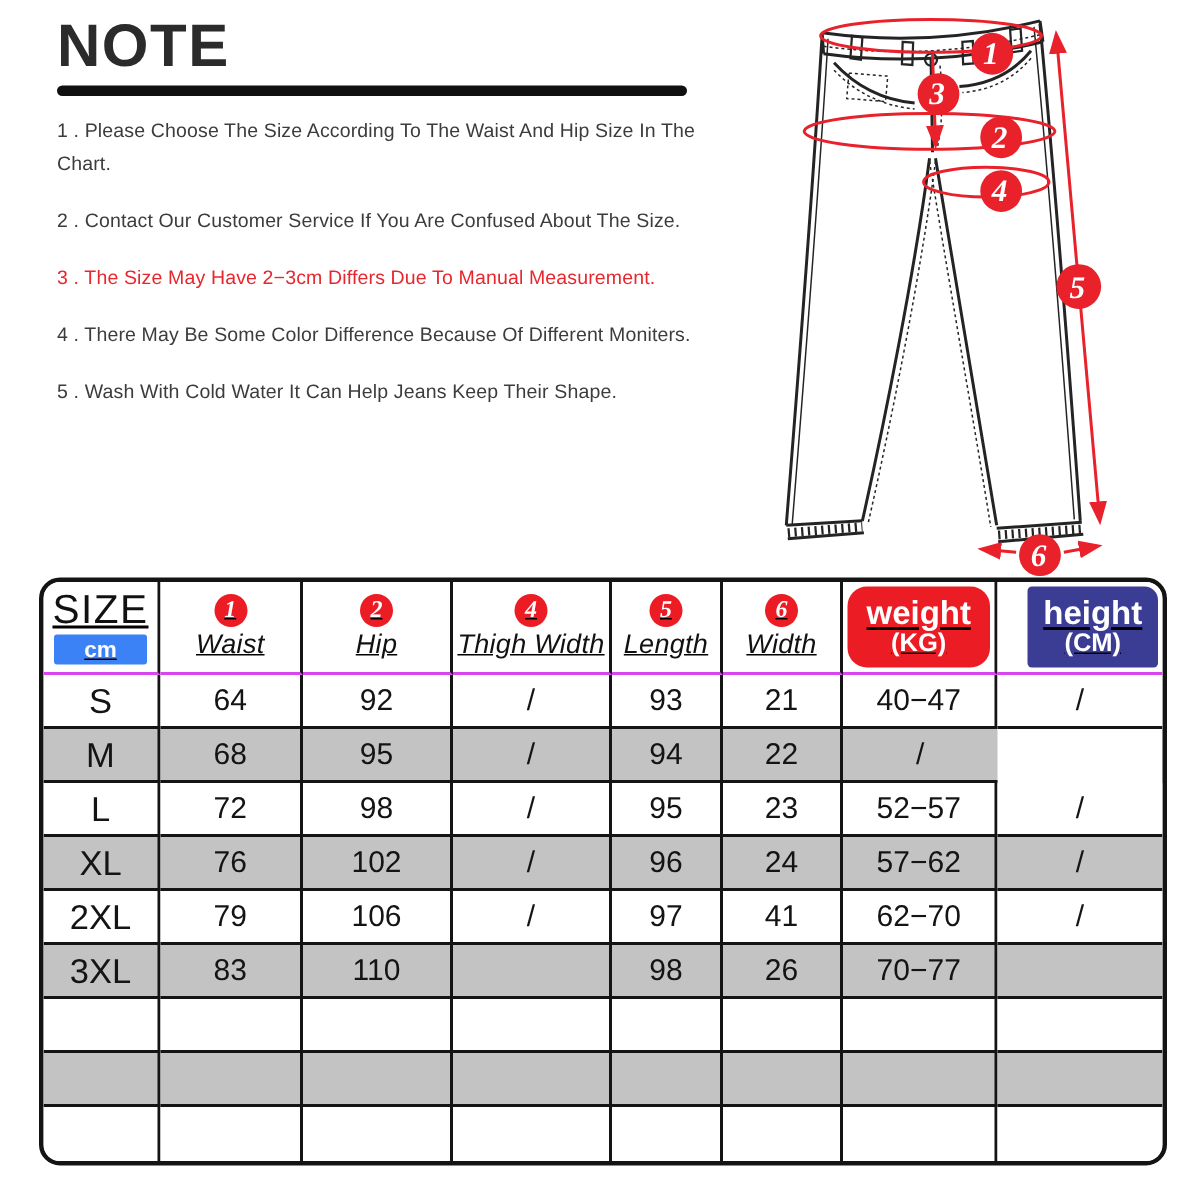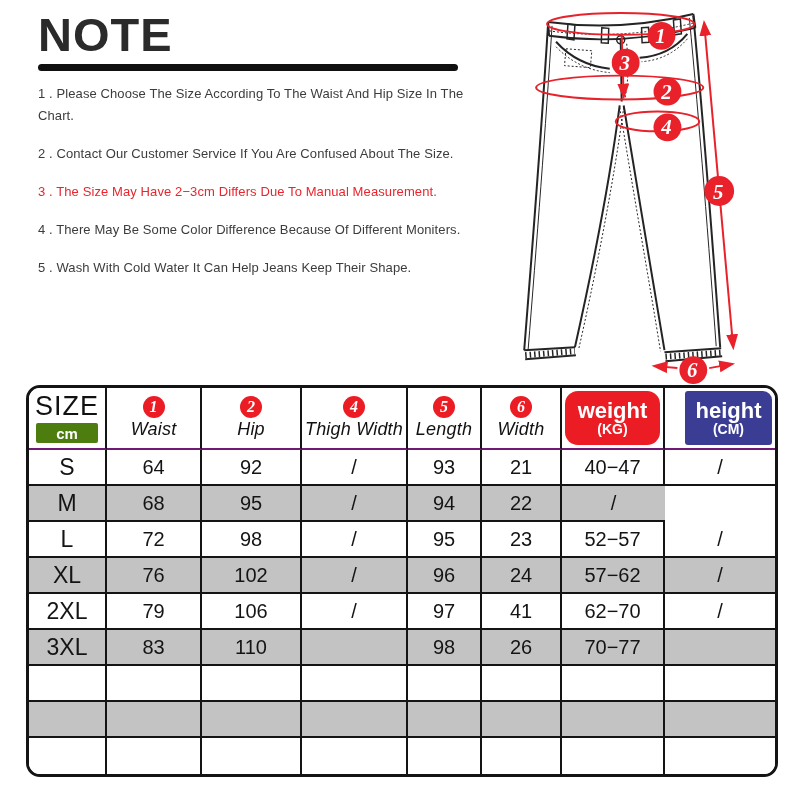--- a/index.html
+++ b/index.html
@@ -1,48 +1,48 @@
 <!DOCTYPE html>
 <html><head>
 <meta charset="utf-8">
 <style>
   html,body{margin:0;padding:0;background:#fff;}
   body{width:799px;height:799px;position:relative;font-family:"Liberation Sans",sans-serif;overflow:hidden;}
 
   
   .note{position:absolute;left:38px;top:10px;width:452px;}
-  .note-title{font-size:47px;font-weight:bold;color:#2b2b2b;letter-spacing:1px;line-height:1.05;margin:0;}
+  .note-title{font-size:40px;font-weight:bold;color:#2b2b2b;letter-spacing:1px;line-height:1.05;margin:0;}
   .note-bar{width:420px;height:7px;background:#101010;border-radius:4px;margin-top:5px;margin-bottom:12px;}
   .note-item{font-size:13px;line-height:22px;color:#3c3c3c;margin-bottom:16px;letter-spacing:0.1px;}
   .note-item.red{color:#e8262d;}
 
   
   .jeans-wrap{position:absolute;left:515px;top:2px;width:285px;height:388px;}
   .jeans-wrap svg{width:100%;height:100%;}
 
   
   .size-table{position:absolute;left:26px;top:385px;width:752px;box-sizing:border-box;
     border:3px solid #141414;border-radius:14px;overflow:hidden;background:#fff;
     --cols:78px 95px 100px 106px 74px 80px 103px 110px;}
   .hrow{display:grid;grid-template-columns:var(--cols);height:62px;}
-  .hcell{border-right:2px solid #141414;border-bottom:2px solid #701a75;display:flex;flex-direction:column;
-    align-items:center;justify-content:center;background:#fff;box-sizing:border-box;}
+  .hcell{border-right:2px solid #141414;border-bottom:2px solid #d946ef;display:flex;flex-direction:column;
+    align-items:center;justify-content:center;background:#fff;box-sizing:border-box;text-decoration:underline;}
   .hrow .hcell:last-child{border-right:none;padding-left:20px;}
   .badge{width:22px;height:22px;border-radius:50%;background:#ec1c24;color:#fff;
     font-family:"Liberation Serif",serif;font-style:italic;font-weight:bold;font-size:16px;
     display:flex;align-items:center;justify-content:center;margin-bottom:1px;}
   .hlabel{font-style:italic;font-size:18px;color:#111;font-weight:normal;letter-spacing:0.2px;}
   .size-head-title{font-size:27px;color:#111;letter-spacing:1px;line-height:1;}
-  .size-head-unit{margin-top:3px;background:#4d7c0f;color:#fff;font-weight:bold;font-size:15px;
+  .size-head-unit{margin-top:3px;background:#3b82f6;color:#fff;font-weight:bold;font-size:15px;
     width:62px;height:20px;border-radius:2px;display:flex;align-items:center;justify-content:center;}
   .fillcell{padding:3px;}
   .fillbox{width:100%;height:100%;display:flex;flex-direction:column;align-items:center;justify-content:center;
     color:#fff;font-weight:bold;border-radius:3px;box-sizing:border-box;}
   .fillbox .l1{font-size:22px;line-height:1.05;}
-  .fillbox .l2{font-size:14px;line-height:1.1;}
+  .fillbox .l2{font-size:17px;line-height:1.1;}
   .fill-red{background:#ec1c24;border-radius:13px;}
   .fill-blue{background:#3b3d94;border-top-right-radius:9px;}
 
   .trow{display:grid;grid-template-columns:var(--cols);height:36px;}
   .trow.shaded .tcell{background:#c3c3c3;}
   .tcell{border-right:2px solid #141414;border-bottom:2px solid #141414;display:flex;align-items:center;
     justify-content:center;font-size:20px;color:#141414;background:#fff;box-sizing:border-box;}
   .trow .tcell:last-child{border-right:none;}
   .trow:last-child .tcell{border-bottom:none;}
   .tcell.size-col{font-size:23px;}

